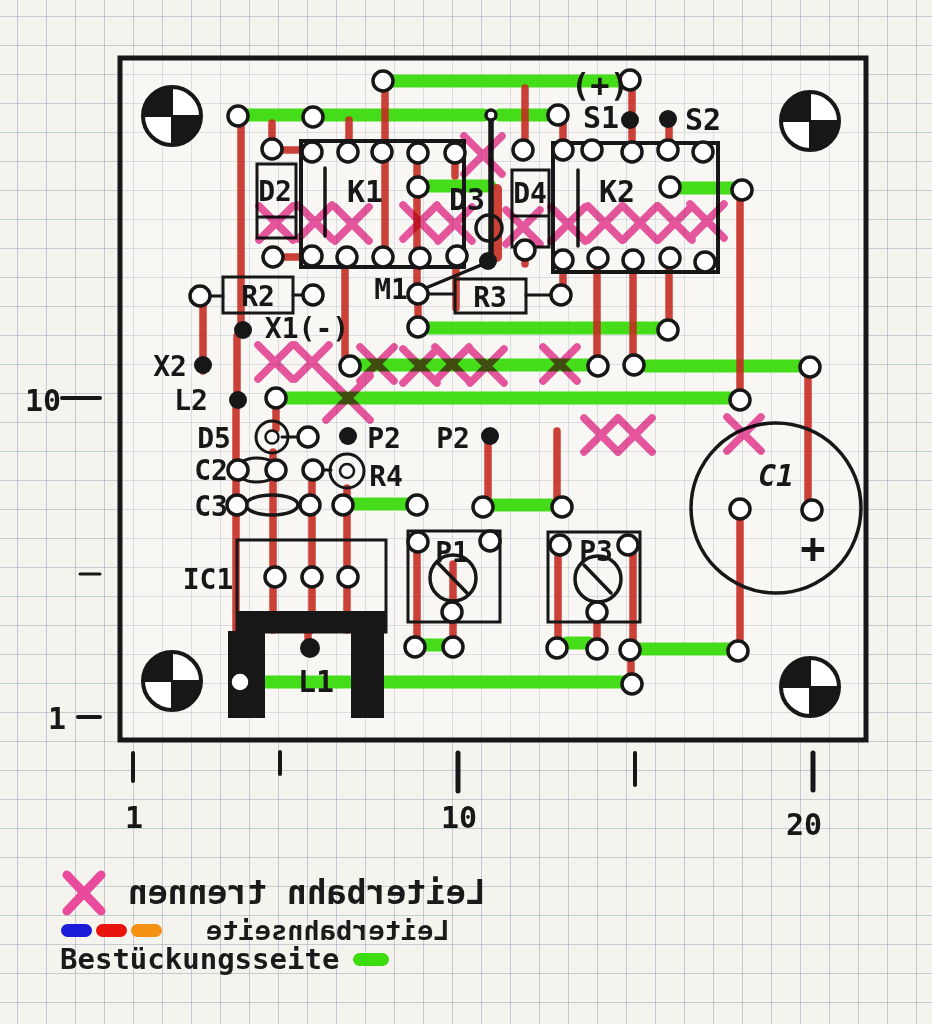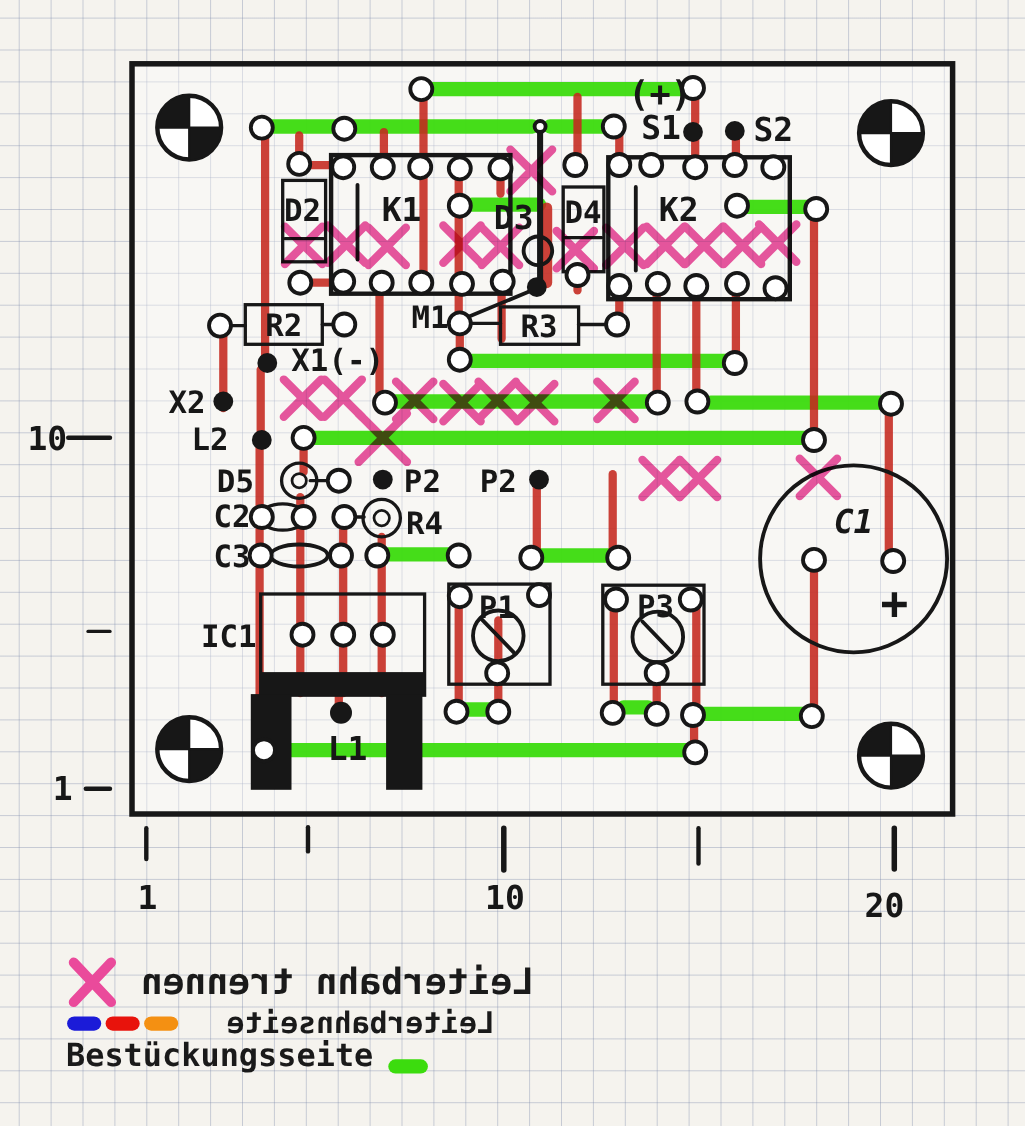--- a/index.html
+++ b/index.html
@@ -333,18 +333,18 @@
         <line x1="9" y1="45" x2="43" y2="9" stroke="#ea4a9b" stroke-width="9" stroke-linecap="round"></line>
       </svg>
       <span class="ltext mirror big">Leiterbahn trennen</span>
     </div>
     <div class="lrow" style="left:61px;top:915px;">
       <span class="sw" style="background: rgb(27, 27, 216);"></span>
       <span class="sw" style="background: rgb(232, 19, 12);"></span>
       <span class="sw" style="background: rgb(244, 144, 18);"></span>
       <span class="ltext mirror mid" style="margin-left:40px;">Leiterbahnseite</span>
     </div>
-    <div class="lrow" style="left:60px;top:942px;align-items:flex-end;">
+    <div class="lrow" style="left:60px;top:942px;">
       <span class="ltext norm">Bestückungsseite</span>
       <span class="sw swg" style="background: rgb(60, 220, 14);"></span>
     </div>
   </div>
 </div>
 
 </body></html>

